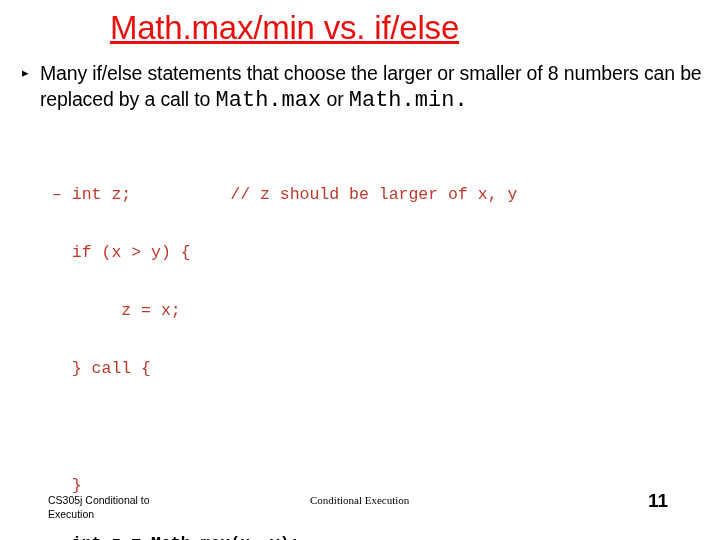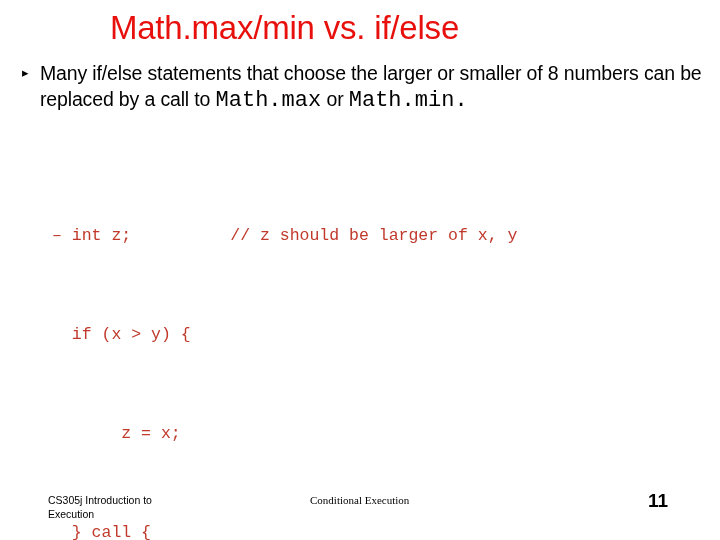--- a/index.html
+++ b/index.html
@@ -22,20 +22,21 @@
     top: 8px;
     left: 0;
     width: 569px;
     text-align: center;
     font-family: "Liberation Sans", sans-serif;
     font-size: 33px;
     line-height: 40px;
     color: #e8100d;
     white-space: nowrap;
     letter-spacing: -0.2px;
+    text-decoration: underline;
   }
 
   
   .body-area {
     position: absolute;
     top: 60px;
     left: 18px;
     width: 692px;
   }
 
@@ -74,21 +75,20 @@
     width: 660px;
     font-family: "Liberation Mono", "DejaVu Sans Mono", monospace;
     font-size: 16.5px;
     line-height: 19.4px;
     color: #c0392b;
     white-space: pre;
   }
   .code-line {
     display: block;
     white-space: pre;
-    margin-top: 41px;
   }
   .code-line .dash {
     color: #c0392b;
   }
   .code-line.emph {
     color: #000000;
     font-weight: bold;
   }
   .code-line.emph .dash {
     color: #c0392b;
@@ -161,18 +161,18 @@
   
   
   
   
   
   
 </div>
 
 <div class="footer">
   <div class="footer-left">
-    <div>CS305j Introduction to</div>
+    <div>CS305j Conditional to</div>
     <div>Execution</div>
   </div>
   <div class="footer-center">Conditional Execution</div>
   <div class="footer-right">11</div>
 </div>
 
 </body></html>

